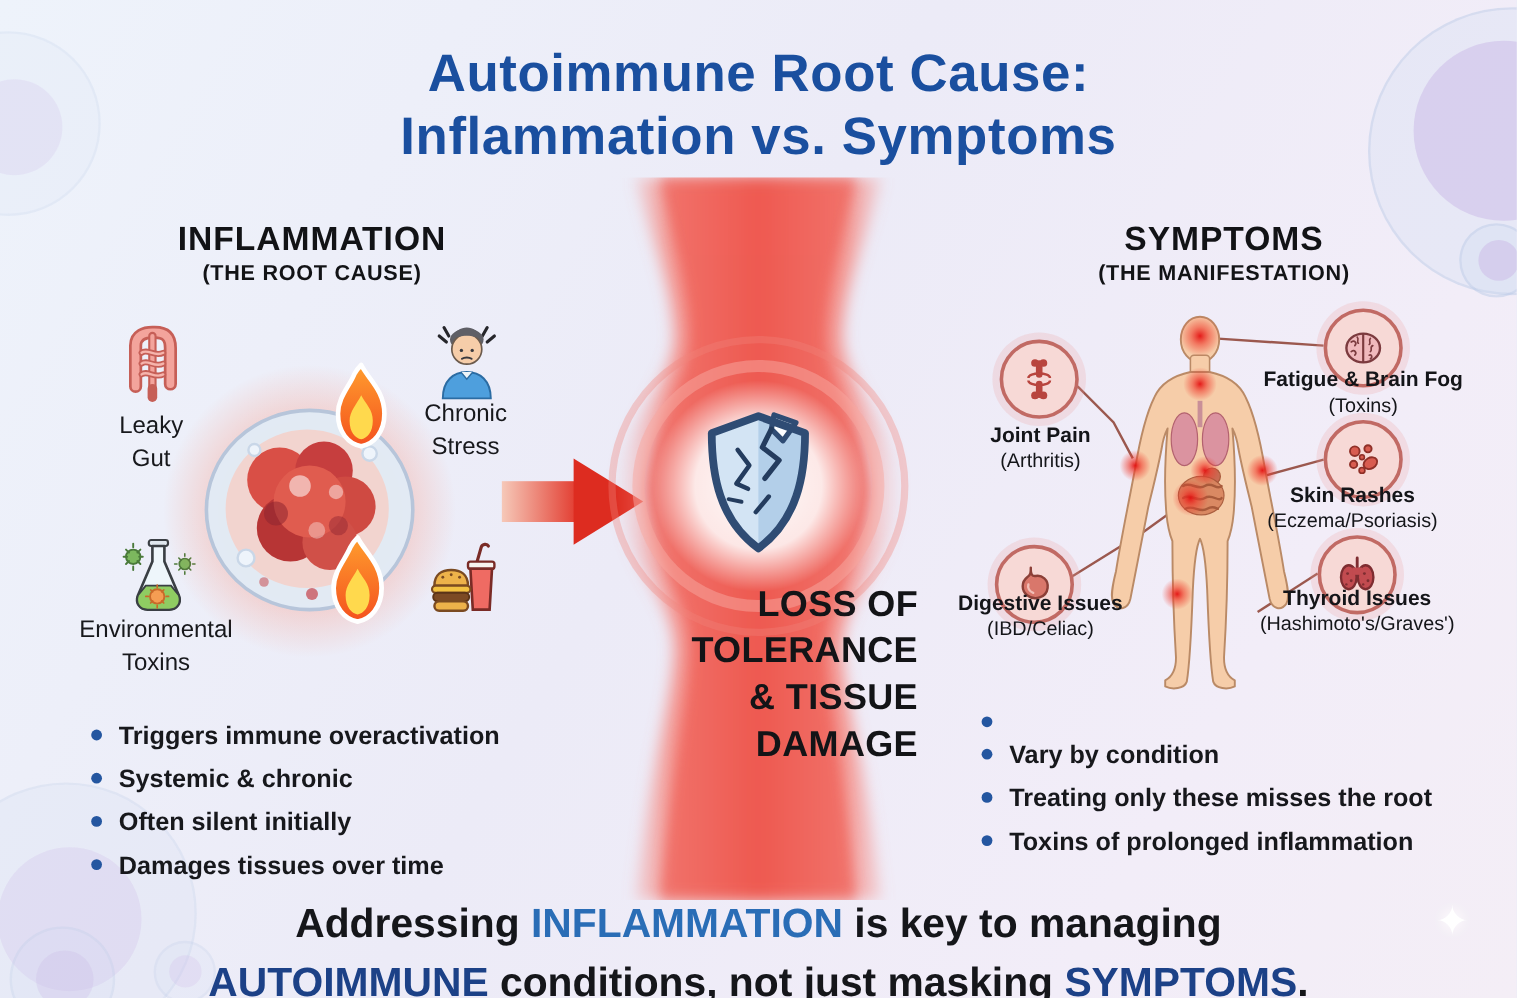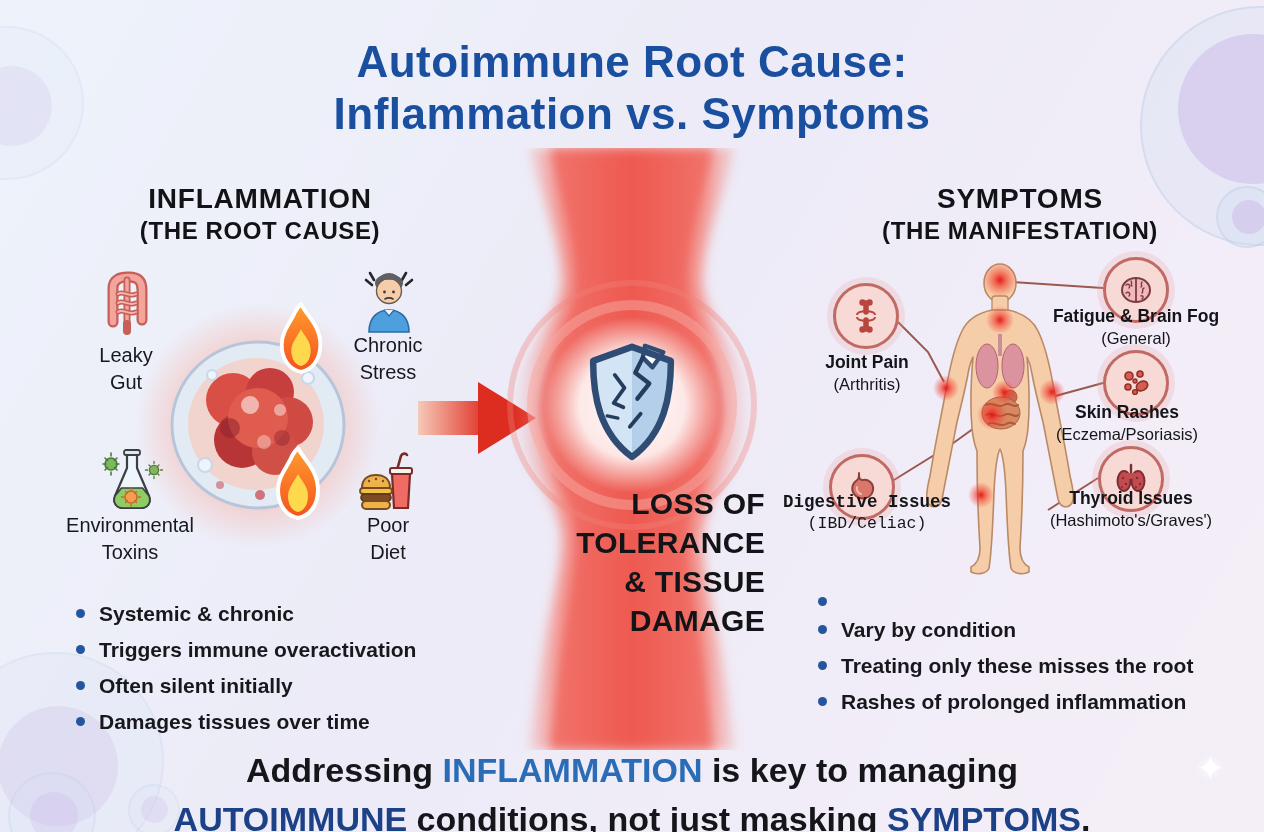--- a/index.html
+++ b/index.html
@@ -11,21 +11,21 @@
   .abs{position:absolute;}
   
   .cell-o{position:absolute;border-radius:50%;background:rgba(206,219,242,.28);border:2px solid rgba(176,192,226,.30);}
   .cell-n{position:absolute;border-radius:50%;background:rgba(204,188,231,.55);}
   .sparkle{position:absolute;color:#fff;font-size:34px;text-shadow:0 0 10px rgba(255,255,255,.95),0 0 22px rgba(255,255,255,.7);}
   
   .title{left:0;top:36px;width:100%;text-align:center;color:#1a4f9f;font-weight:800;font-size:44px;line-height:1.18;letter-spacing:.5px;}
   
   .sec-head{text-align:center;color:#121316;}
   .sec-head .h1{font-weight:800;font-size:28px;letter-spacing:.8px;}
-  .sec-head .h2{font-weight:800;font-size:24px;letter-spacing:.6px;margin-top:2px;}
+  .sec-head .h2{font-weight:800;font-size:18px;letter-spacing:.6px;margin-top:2px;}
   
   .f-label{text-align:center;color:#17181c;font-weight:400;font-size:20px;line-height:1.35;}
   
   .loss{left:500px;top:484px;width:265px;text-align:right;color:#131417;font-weight:800;font-size:30px;line-height:1.3;letter-spacing:.3px;}
   
   .bullets{font-size:21px;color:#17181c;font-weight:600;}
   .bullets .row{display:flex;align-items:baseline;margin-bottom:7px;line-height:1.38;}
   .bullets .dot{width:9px;height:9px;border-radius:50%;background:#2456a0;flex:0 0 9px;margin-right:14px;position:relative;top:-3px;}
   
   .sym-circle{position:absolute;width:66px;height:66px;border-radius:50%;background:#f7d9d6;border:3px solid #c16a64;box-sizing:border-box;box-shadow:0 0 0 6px rgba(239,154,154,.22);display:flex;align-items:center;justify-content:center;}
@@ -136,24 +136,20 @@
       <rect x="36" y="20" width="22" height="6" rx="2" fill="#f7f3ee" stroke="#7a2b26" stroke-width="2"></rect>
       <path d="M38,26 L40,60 L54,60 L56,26 Z" fill="#ef6b63" stroke="#7a2b26" stroke-width="2.2"></path>
       <path d="M8,40 C8,31 14,27 22,27 C30,27 36,31 36,40 Z" fill="#edb24a" stroke="#7a4a21" stroke-width="2"></path>
       <circle cx="15" cy="33" r="1.2" fill="#7a4a21"></circle>
         <circle cx="22" cy="31" r="1.2" fill="#7a4a21"></circle>
         <circle cx="29" cy="33" r="1.2" fill="#7a4a21"></circle>
       <rect x="6" y="40" width="32" height="6" rx="3" fill="#f2c141" stroke="#7a4a21" stroke-width="1.8"></rect>
       <rect x="7" y="46" width="30" height="7" rx="3.5" fill="#7c4a24" stroke="#5b3418" stroke-width="1.6"></rect>
       <rect x="8" y="53" width="28" height="8" rx="4" fill="#edb24a" stroke="#7a4a21" stroke-width="2"></rect>
     </svg>
-  </div>
-  <div class="abs f-label" style="left:328px;top:512px;width:120px;">
-    <div>Poor</div>
-    <div>Diet</div>
   </div>
 
   <div class="abs" style="left:130px;top:300px;">
     <svg width="260" height="250" viewBox="0 0 260 250">
       <defs>
         <radialGradient id="cellglow">
             <stop offset="0%" stop-color="#ff6d4d" stop-opacity=".55"></stop>
             <stop offset="55%" stop-color="#ff7a59" stop-opacity=".32"></stop>
             <stop offset="100%" stop-color="#ff7a59" stop-opacity="0"></stop>
           </radialGradient>
@@ -352,47 +348,47 @@
           <circle cx="25" cy="28" r="1" fill="#7e2d31"></circle>
       </svg>
     </div>
 
     <div class="sym-label" style="left:2px;top:102px;width:170px;">
       <div class="n">Joint Pain</div>
       <div class="s">(Arthritis)</div>
     </div>
     <div class="sym-label" style="left:246px;top:56px;width:220px;">
       <div class="n">Fatigue &amp; Brain Fog</div>
-      <div class="s">(General)</div>
+      <div class="s">(Toxins)</div>
     </div>
     <div class="sym-label" style="left:235px;top:152px;width:224px;">
       <div class="n">Skin Rashes</div>
       <div class="s">(Eczema/Psoriasis)</div>
     </div>
-    <div class="sym-label" style="left:-8px;top:242px;width:190px;font-family:Liberation Mono, monospace;">
+    <div class="sym-label" style="left:-8px;top:242px;width:190px;">
       <div class="n">Digestive Issues</div>
       <div class="s">(IBD/Celiac)</div>
     </div>
     <div class="sym-label" style="left:236px;top:238px;width:230px;">
       <div class="n">Thyroid Issues</div>
       <div class="s">(Hashimoto's/Graves')</div>
     </div>
   </div>
 
   <div class="abs bullets" style="left:76px;top:600px;width:430px;">
     <div class="row">
         <span class="dot"></span>
+        <span>Triggers immune overactivation</span>
+      </div>
+    <div class="row">
+        <span class="dot"></span>
         <span>Systemic &amp; chronic</span>
       </div>
     <div class="row">
         <span class="dot"></span>
-        <span>Triggers immune overactivation</span>
-      </div>
-    <div class="row">
-        <span class="dot"></span>
         <span>Often silent initially</span>
       </div>
     <div class="row">
         <span class="dot"></span>
         <span>Damages tissues over time</span>
       </div>
   </div>
 
   <div class="abs bullets" style="left:818px;top:600px;width:440px;">
     <div class="row">
@@ -401,21 +397,21 @@
     <div class="row">
         <span class="dot"></span>
         <span>Vary by condition</span>
       </div>
     <div class="row">
         <span class="dot"></span>
         <span>Treating only these misses the root</span>
       </div>
     <div class="row">
         <span class="dot"></span>
-        <span>Rashes of prolonged inflammation</span>
+        <span>Toxins of prolonged inflammation</span>
       </div>
   </div>
 
   <div class="abs footer">
     <div><span class="seg-dark">Addressing </span><span class="seg-blue">INFLAMMATION</span><span class="seg-dark"> is key to managing</span></div>
     <div><span class="seg-navy">AUTOIMMUNE</span><span class="seg-dark"> conditions, not just masking </span><span class="seg-navy">SYMPTOMS</span><span class="seg-dark">.</span></div>
   </div>
 
 </div>
 

